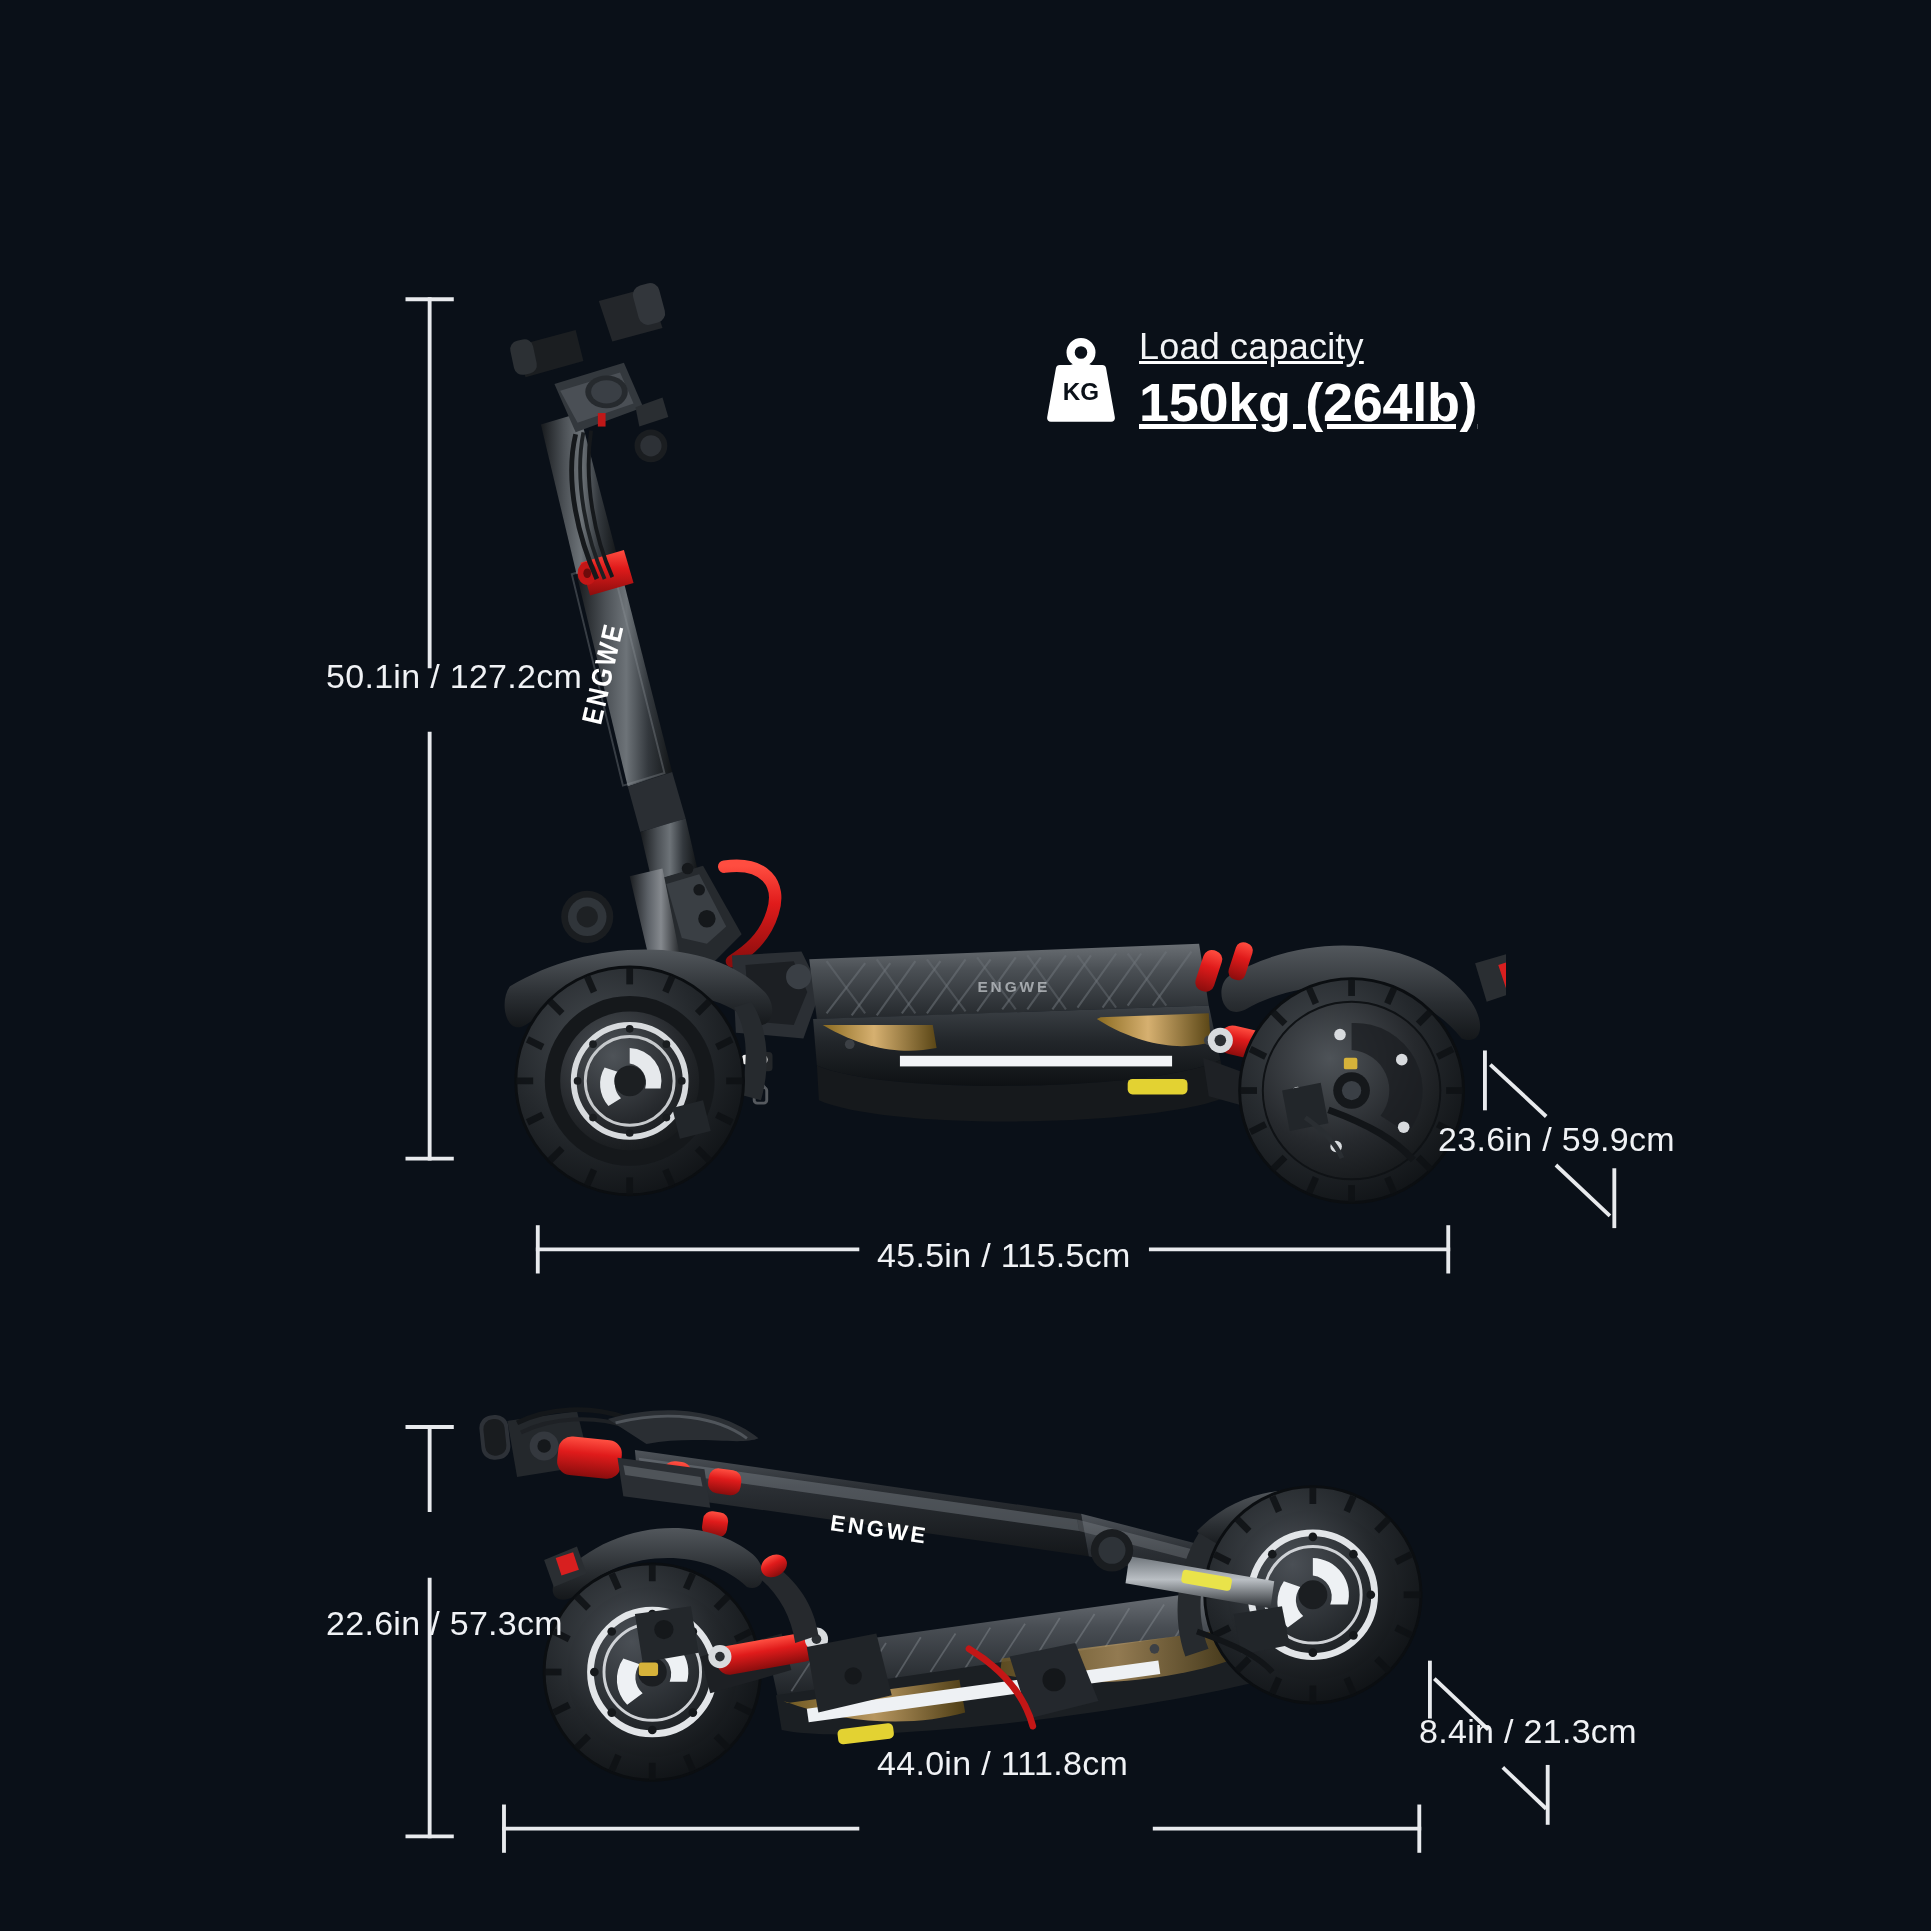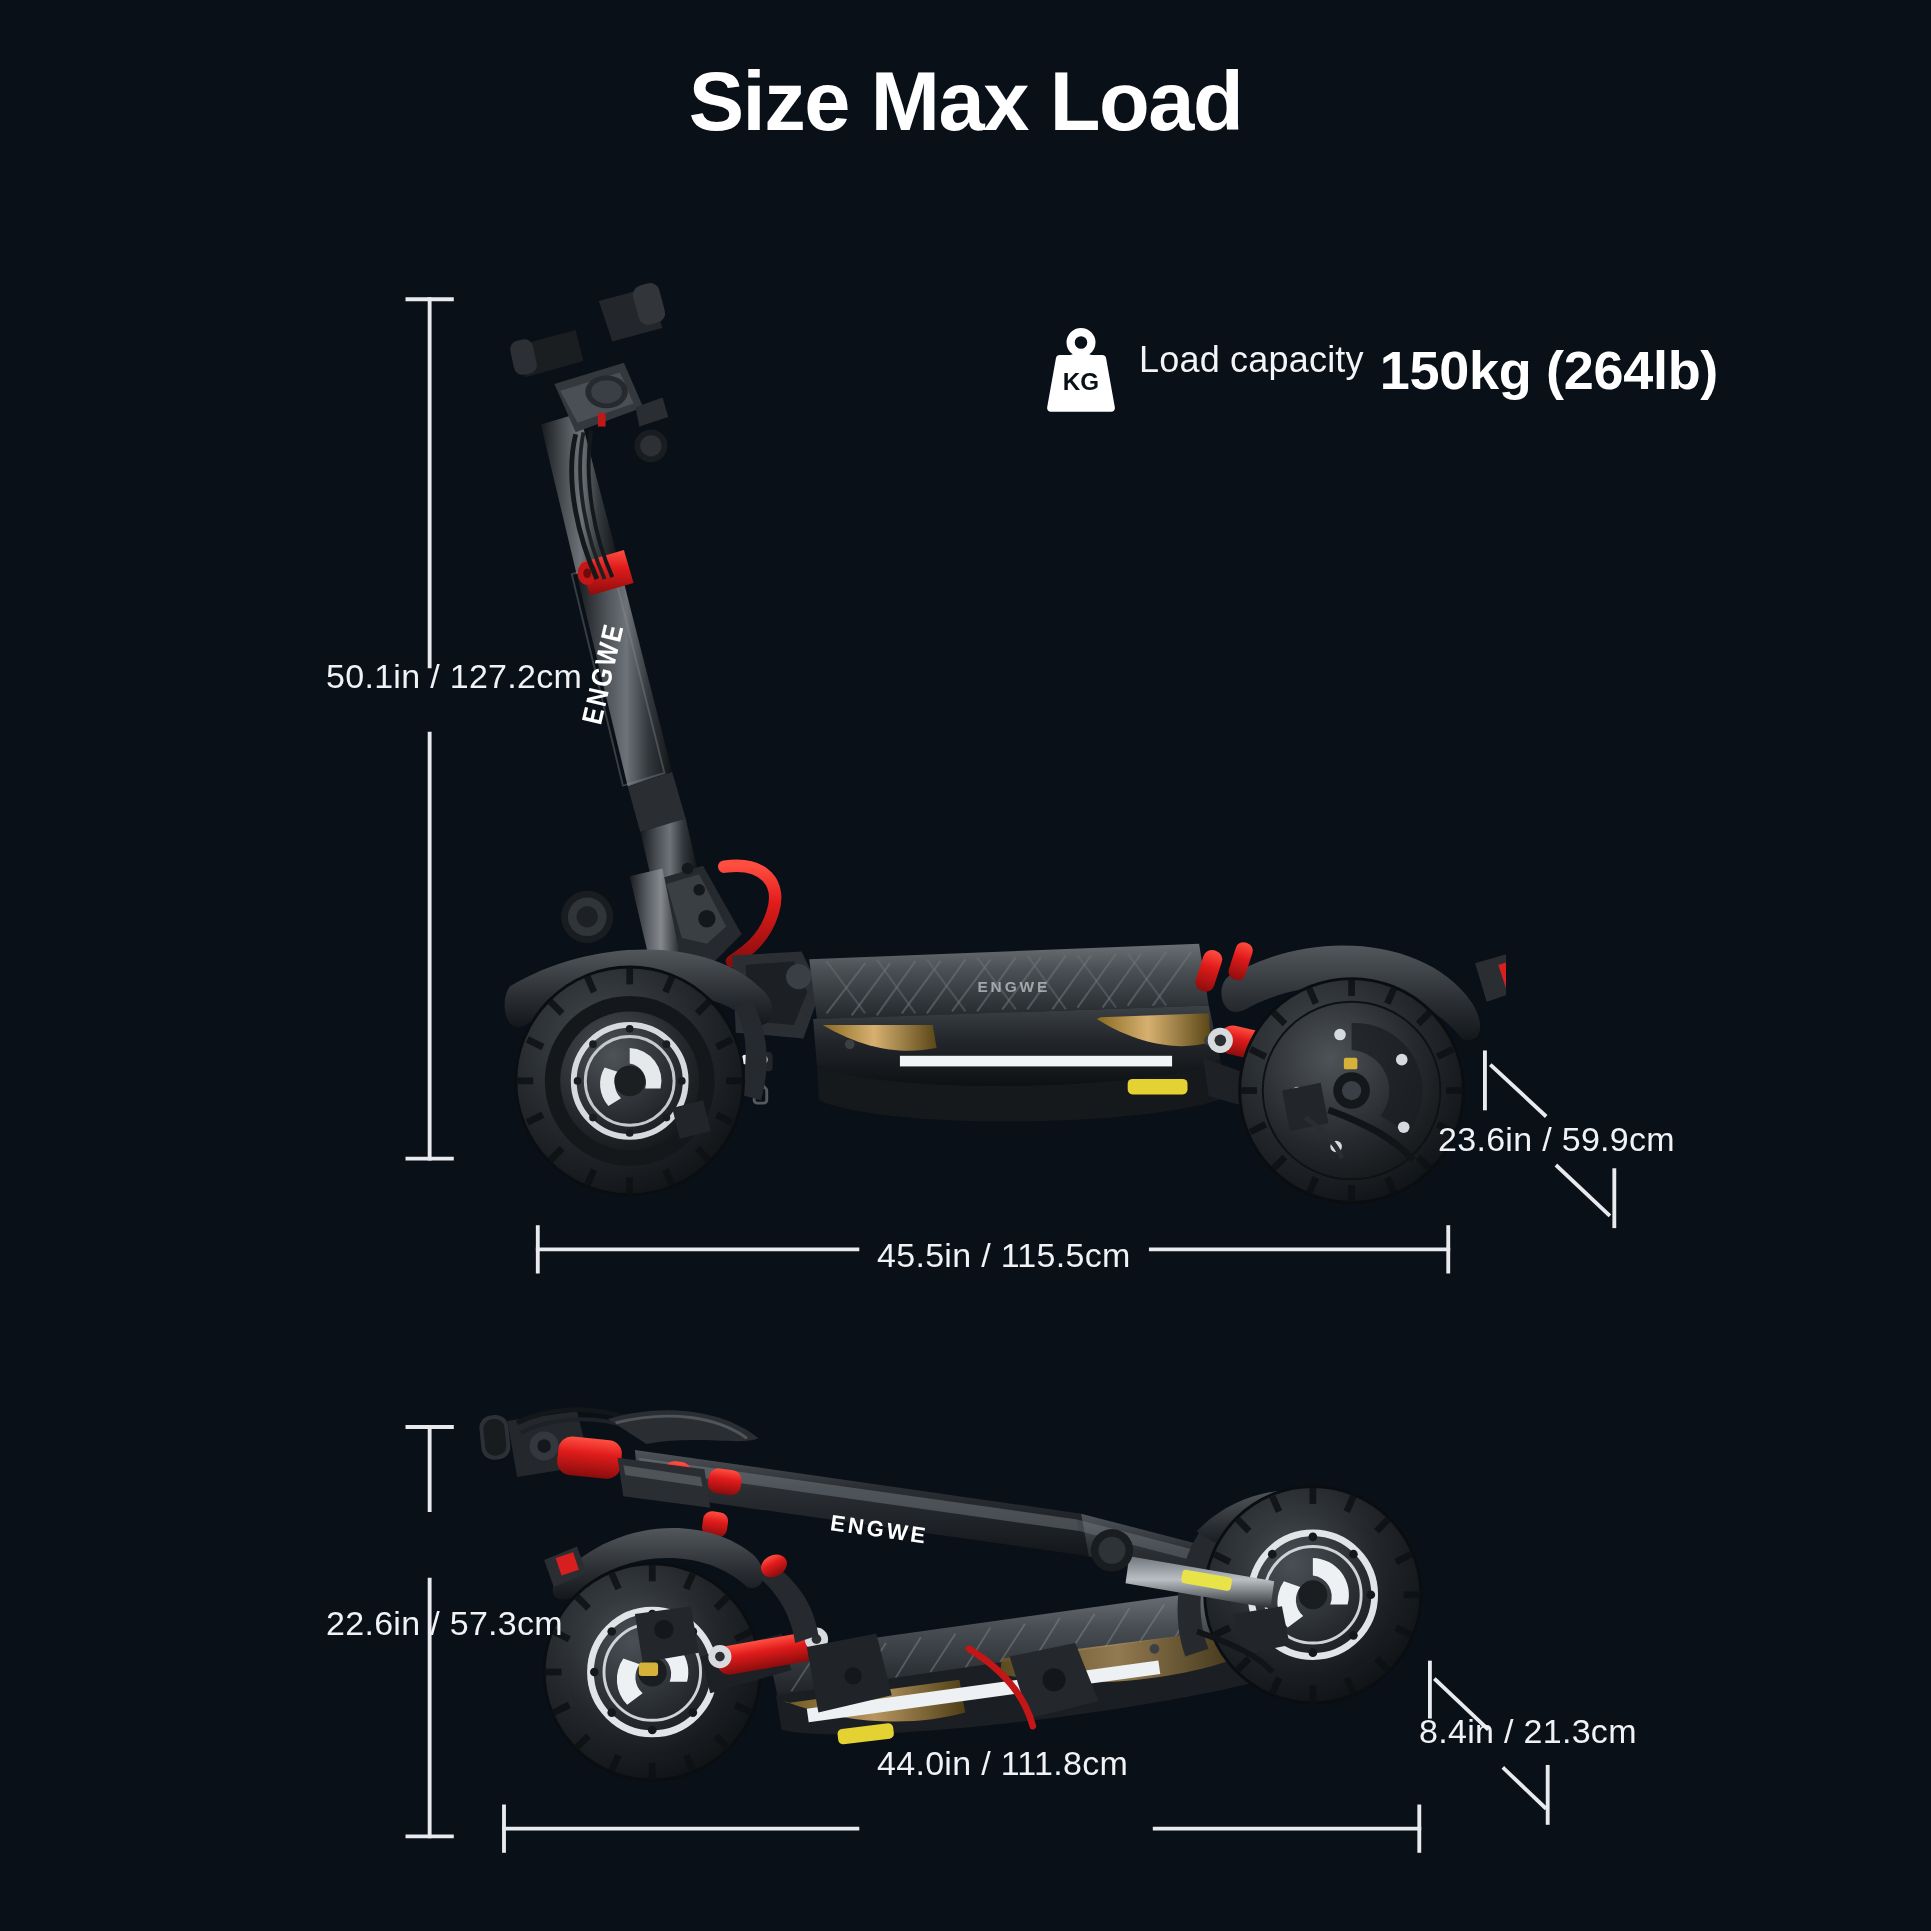--- a/index.html
+++ b/index.html
@@ -24,21 +24,21 @@
     line-height:1.1;
   }
 
   
   .load-block {
     position:absolute;
     left:1046px; top:326px;
     display:flex; align-items:center; gap:23px;
   }
   .kg-icon { width:70px; height:87px; flex:none; }
-  .load-text { display:flex; gap:16px; }
+  .load-text { display:flex; flex-direction:column; gap:3px;text-decoration:underline; }
   .load-label {
     font-size:36px; font-weight:400; color:#f2f4f6; letter-spacing:0.2px;
   }
   .load-value {
     font-size:54px; font-weight:bold; color:#ffffff; letter-spacing:-0.3px;
   }
 
   
   .dim-text {
     position:absolute;
@@ -60,21 +60,20 @@
 
   
   .scooter-1 { position:absolute; left:483px; top:193px; width:1023px; height:1023px; }
   .scooter-2 { position:absolute; left:463px; top:1390px; width:1043px; height:425px; }
 </style>
 </head>
 <body>
 
 <div id="root">
 
-  <div class="title">Size Max Load</div>
 
   <div class="load-block">
     <svg class="kg-icon" viewBox="0 0 72 90">
       <path d="M36 2 a15 15 0 0 1 15 15 a15 15 0 0 1 -6.5 12.3 L47 30 l11 0 a4 4 0 0 1 3.9 3.1 L71 84 a4 4 0 0 1 -3.9 4.8 L4.9 88.8 A4 4 0 0 1 1 84 L10.1 33.1 A4 4 0 0 1 14 30 l11 0 l2.5 -0.7 A15 15 0 0 1 21 17 A15 15 0 0 1 36 2 Z M36 10.5 a6.5 6.5 0 1 0 0 13 a6.5 6.5 0 0 0 0 -13 Z" fill="#ffffff"></path>
       <text x="36" y="66" font-family="Liberation Sans, sans-serif" font-size="25" font-weight="bold" fill="#0a1018" text-anchor="middle">KG</text>
     </svg>
     <div class="load-text">
       <div class="load-label">Load capacity</div>
       <div class="load-value">150kg (264lb)</div>
     </div>

